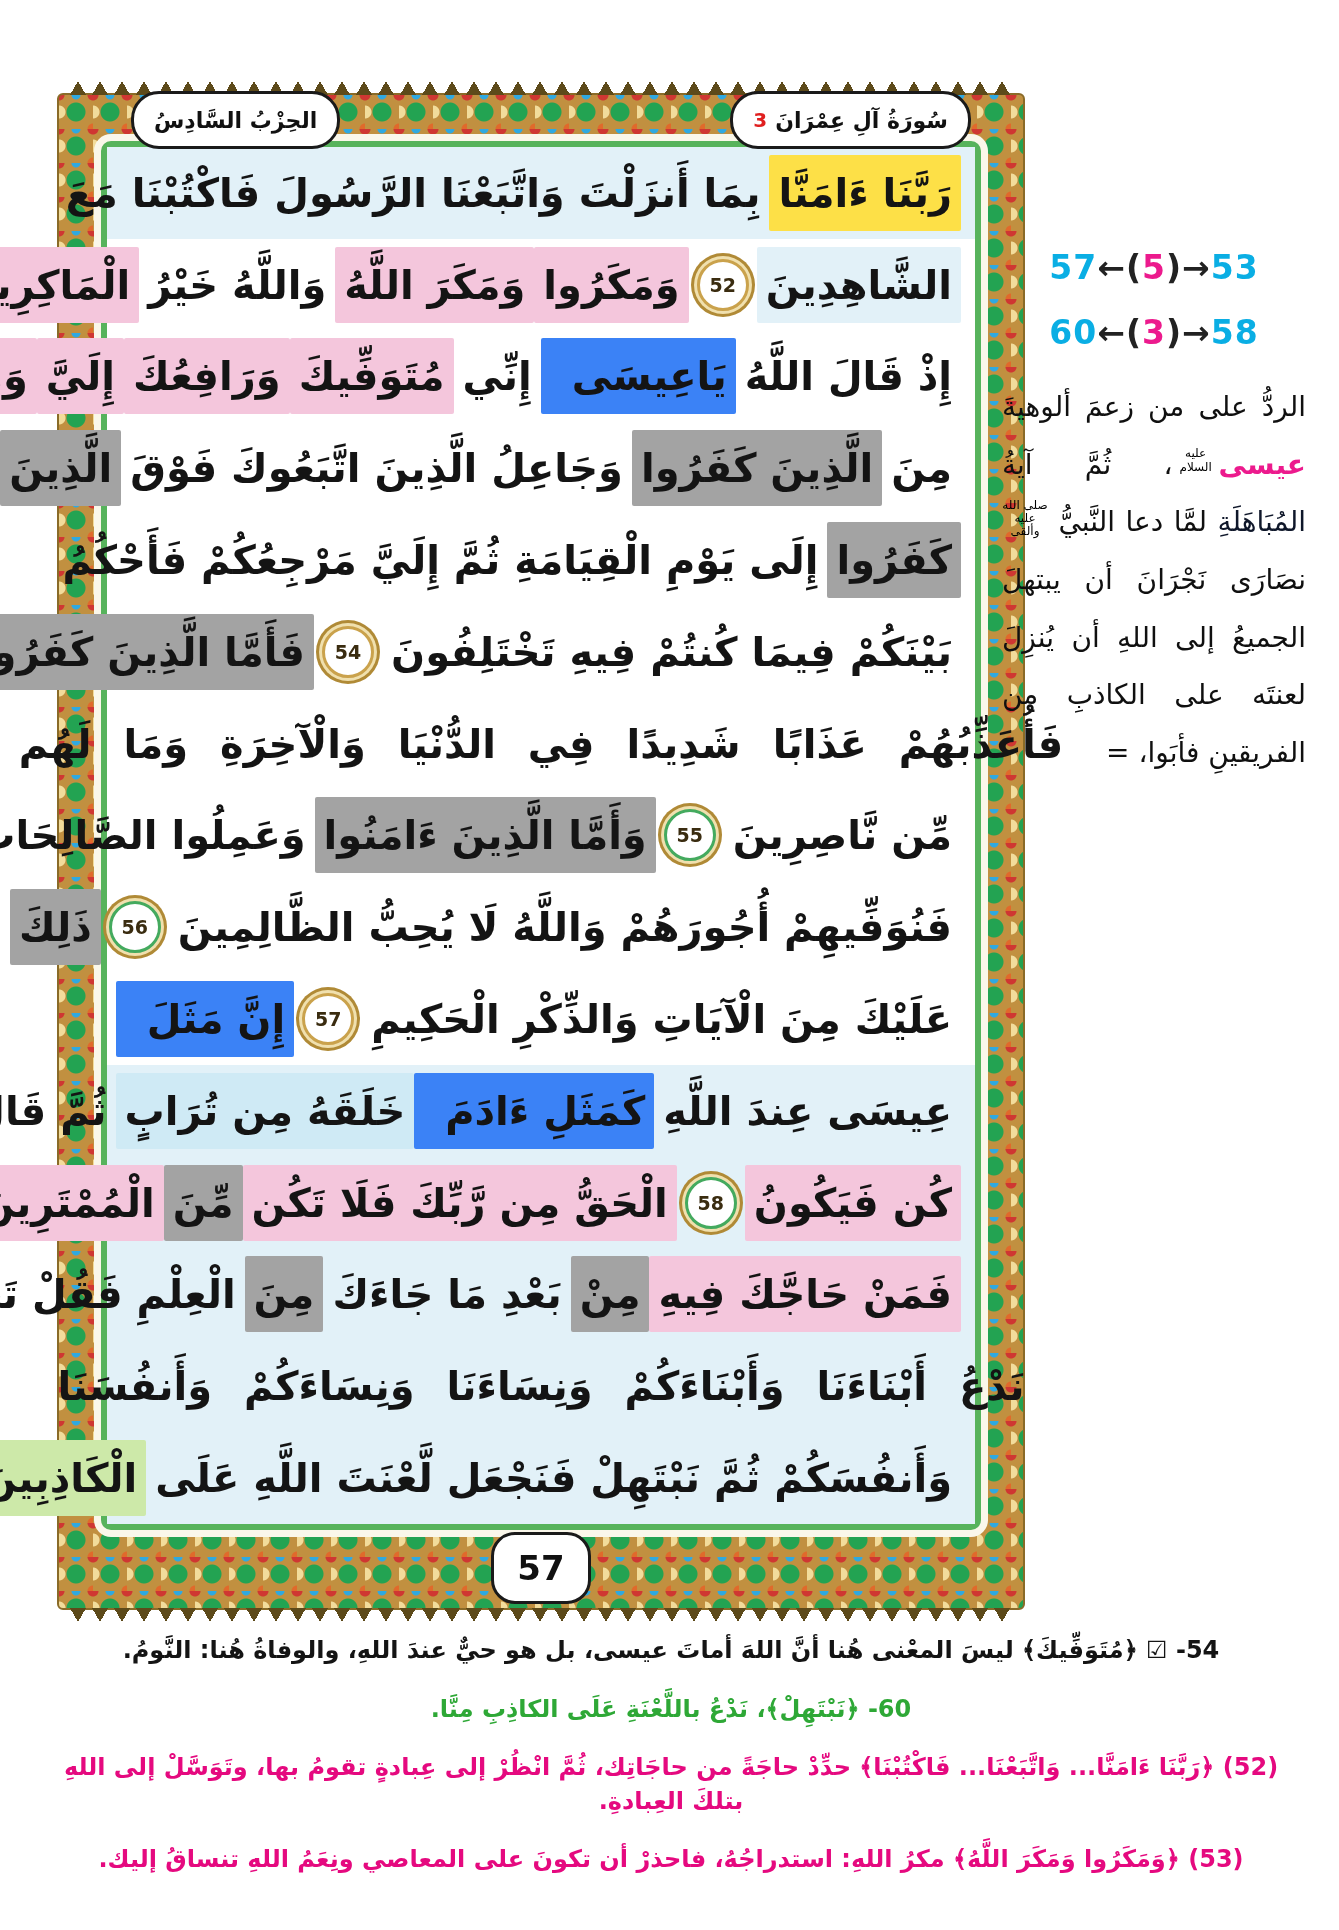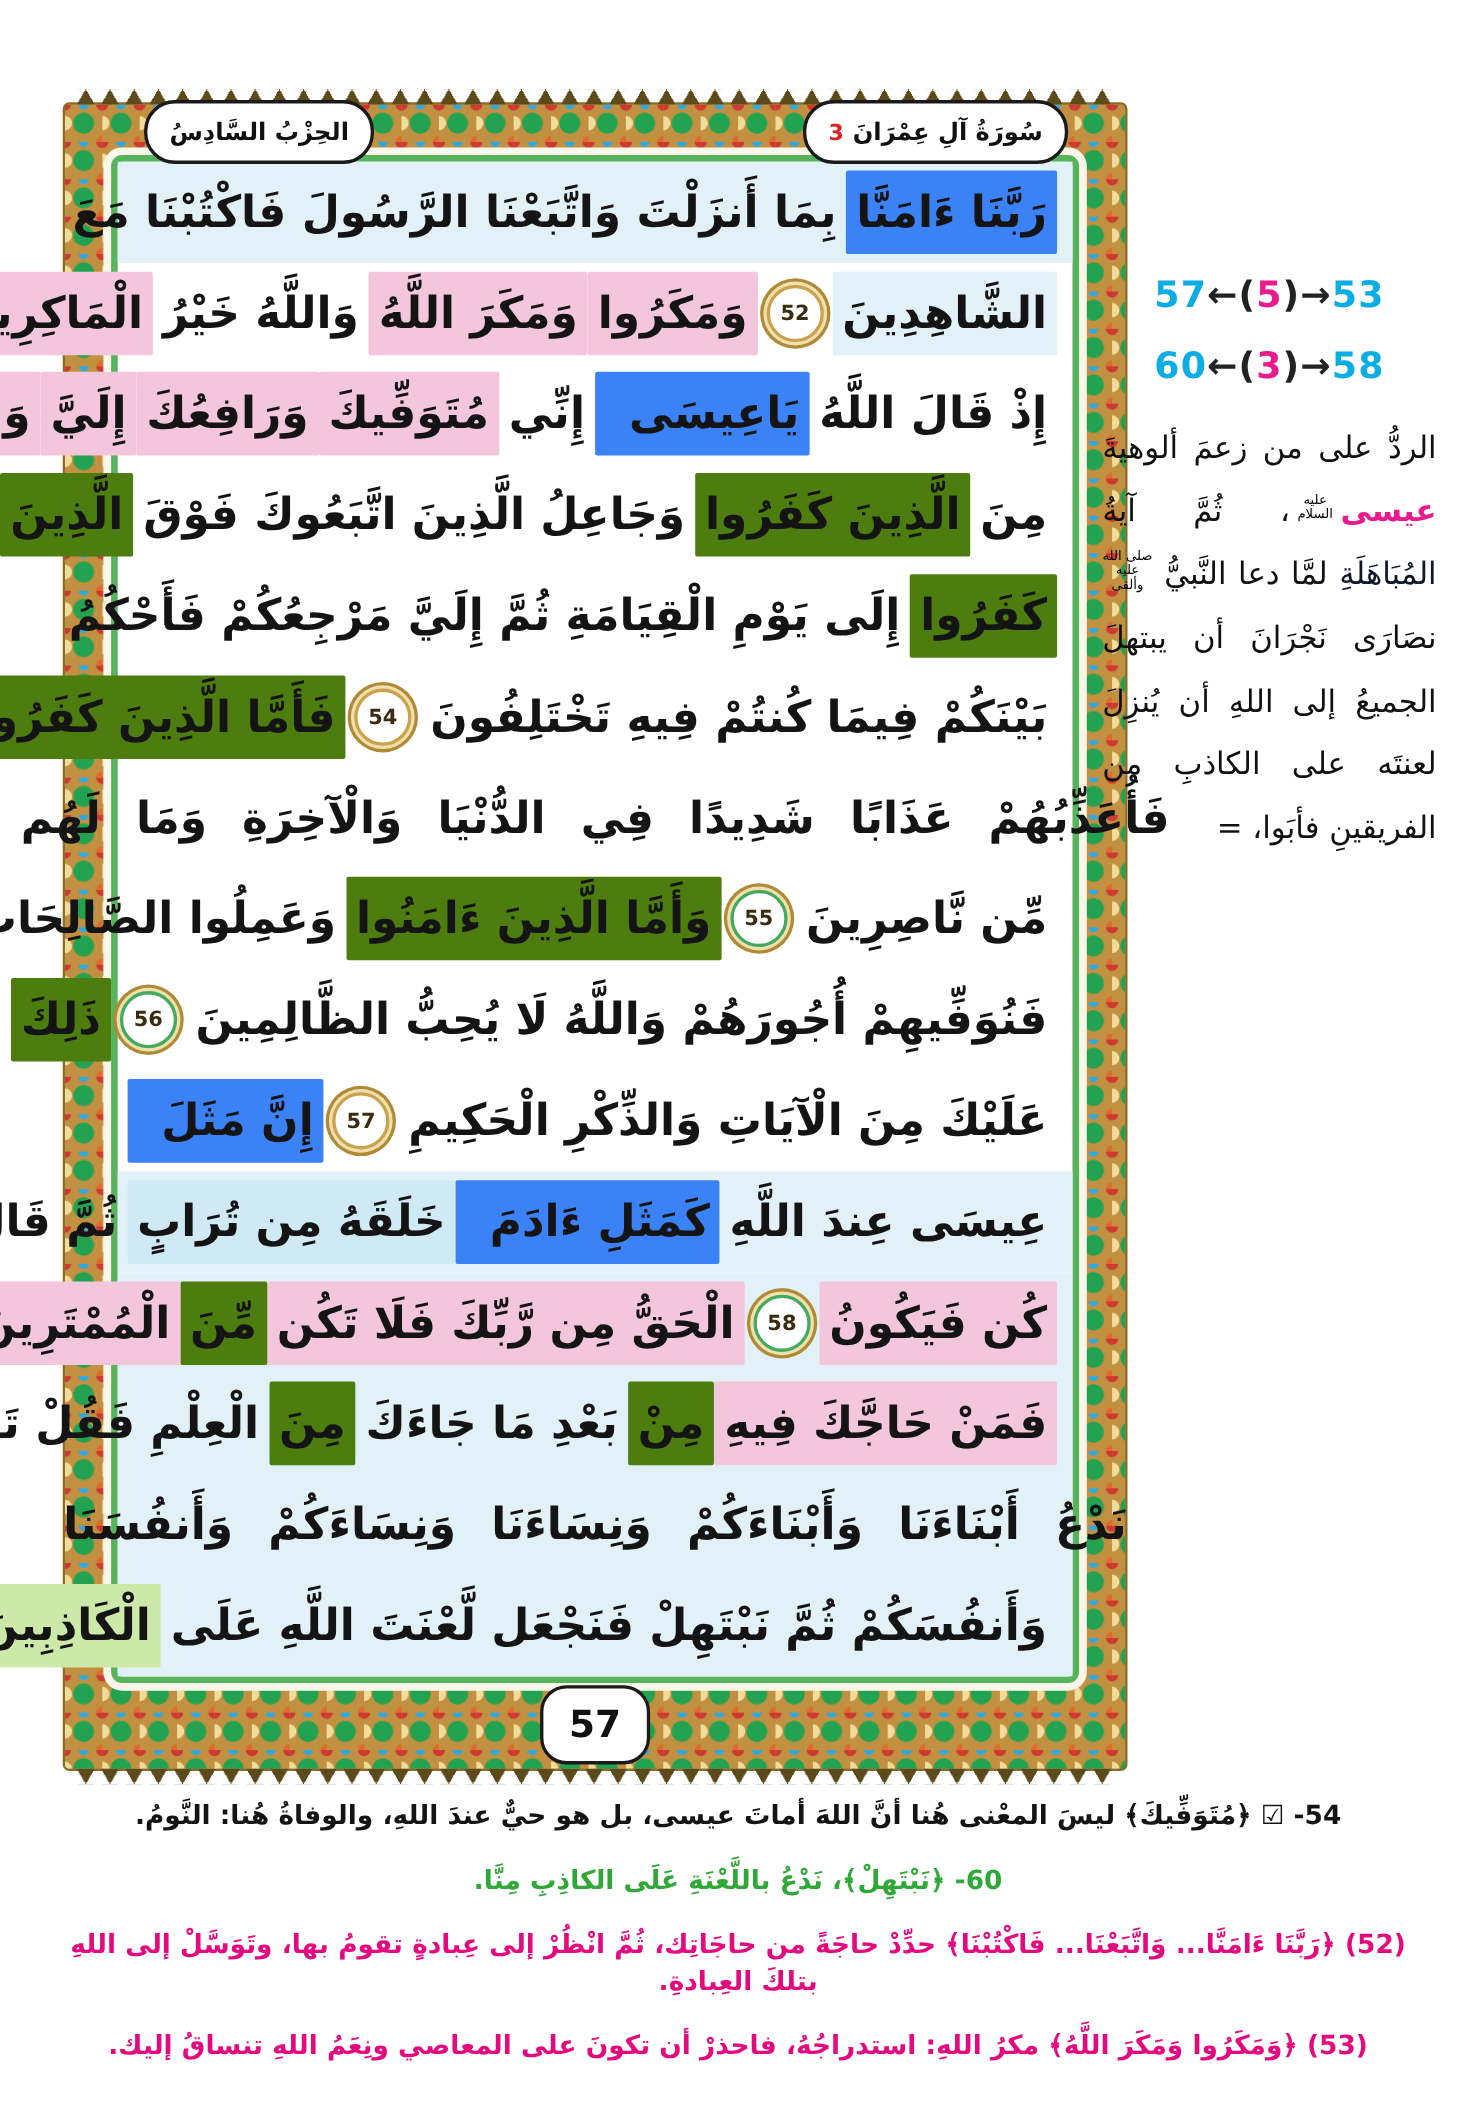--- a/index.html
+++ b/index.html
@@ -28,25 +28,25 @@
     background:#ffffff;border:6px solid #57b35c;border-radius:10px;
     box-shadow:0 0 0 7px #faf7ea;display:flex;flex-direction:column;box-sizing:border-box;}
 
   
   .q-row{flex:1;display:flex;direction:rtl;align-items:center;justify-content:space-between;
     padding:0 14px;font-size:40px;font-weight:bold;color:#141414;white-space:nowrap;}
   .q-row.single{justify-content:center;word-spacing:18px;}
   .band-blue{background:#e2f1f8;}
   .seg{display:inline-flex;align-items:center;height:76px;padding:0 9px;border-radius:2px;}
   .h-pink{background:#f4c6dc;}
-  .h-yellow{background:#4d7c0f;}
+  .h-yellow{background:#a3a3a3;}
   .h-blue{background:#3b82f6;padding-left:31px;}
   .h-blue2{background:#cfeaf5;}
   .h-green{background:#cde9a9;}
-  .h-orange{background:#3b82f6;}
+  .h-orange{background:#fde047;}
   .h-rowblue{background:#e2f1f8;}
   .vmark{width:46px;height:46px;border-radius:50%;background:#fff;display:inline-flex;
     align-items:center;justify-content:center;font-size:19px;font-weight:bold;color:#3a2c10;
     flex:0 0 auto;margin:0 8px;}
   .ring-gold{border:3px solid #caa24c;box-shadow:0 0 0 3px #f0e0ae,0 0 0 6px #b08a36;}
   .ring-green{border:3px solid #44aa5e;box-shadow:0 0 0 3px #f0e0ae,0 0 0 6px #b08a36;}
 
   
   .cartouche{position:absolute;height:52px;background:#fff;border:3px solid #1a1a1a;
     border-radius:28px;display:flex;align-items:center;justify-content:center;gap:8px;

